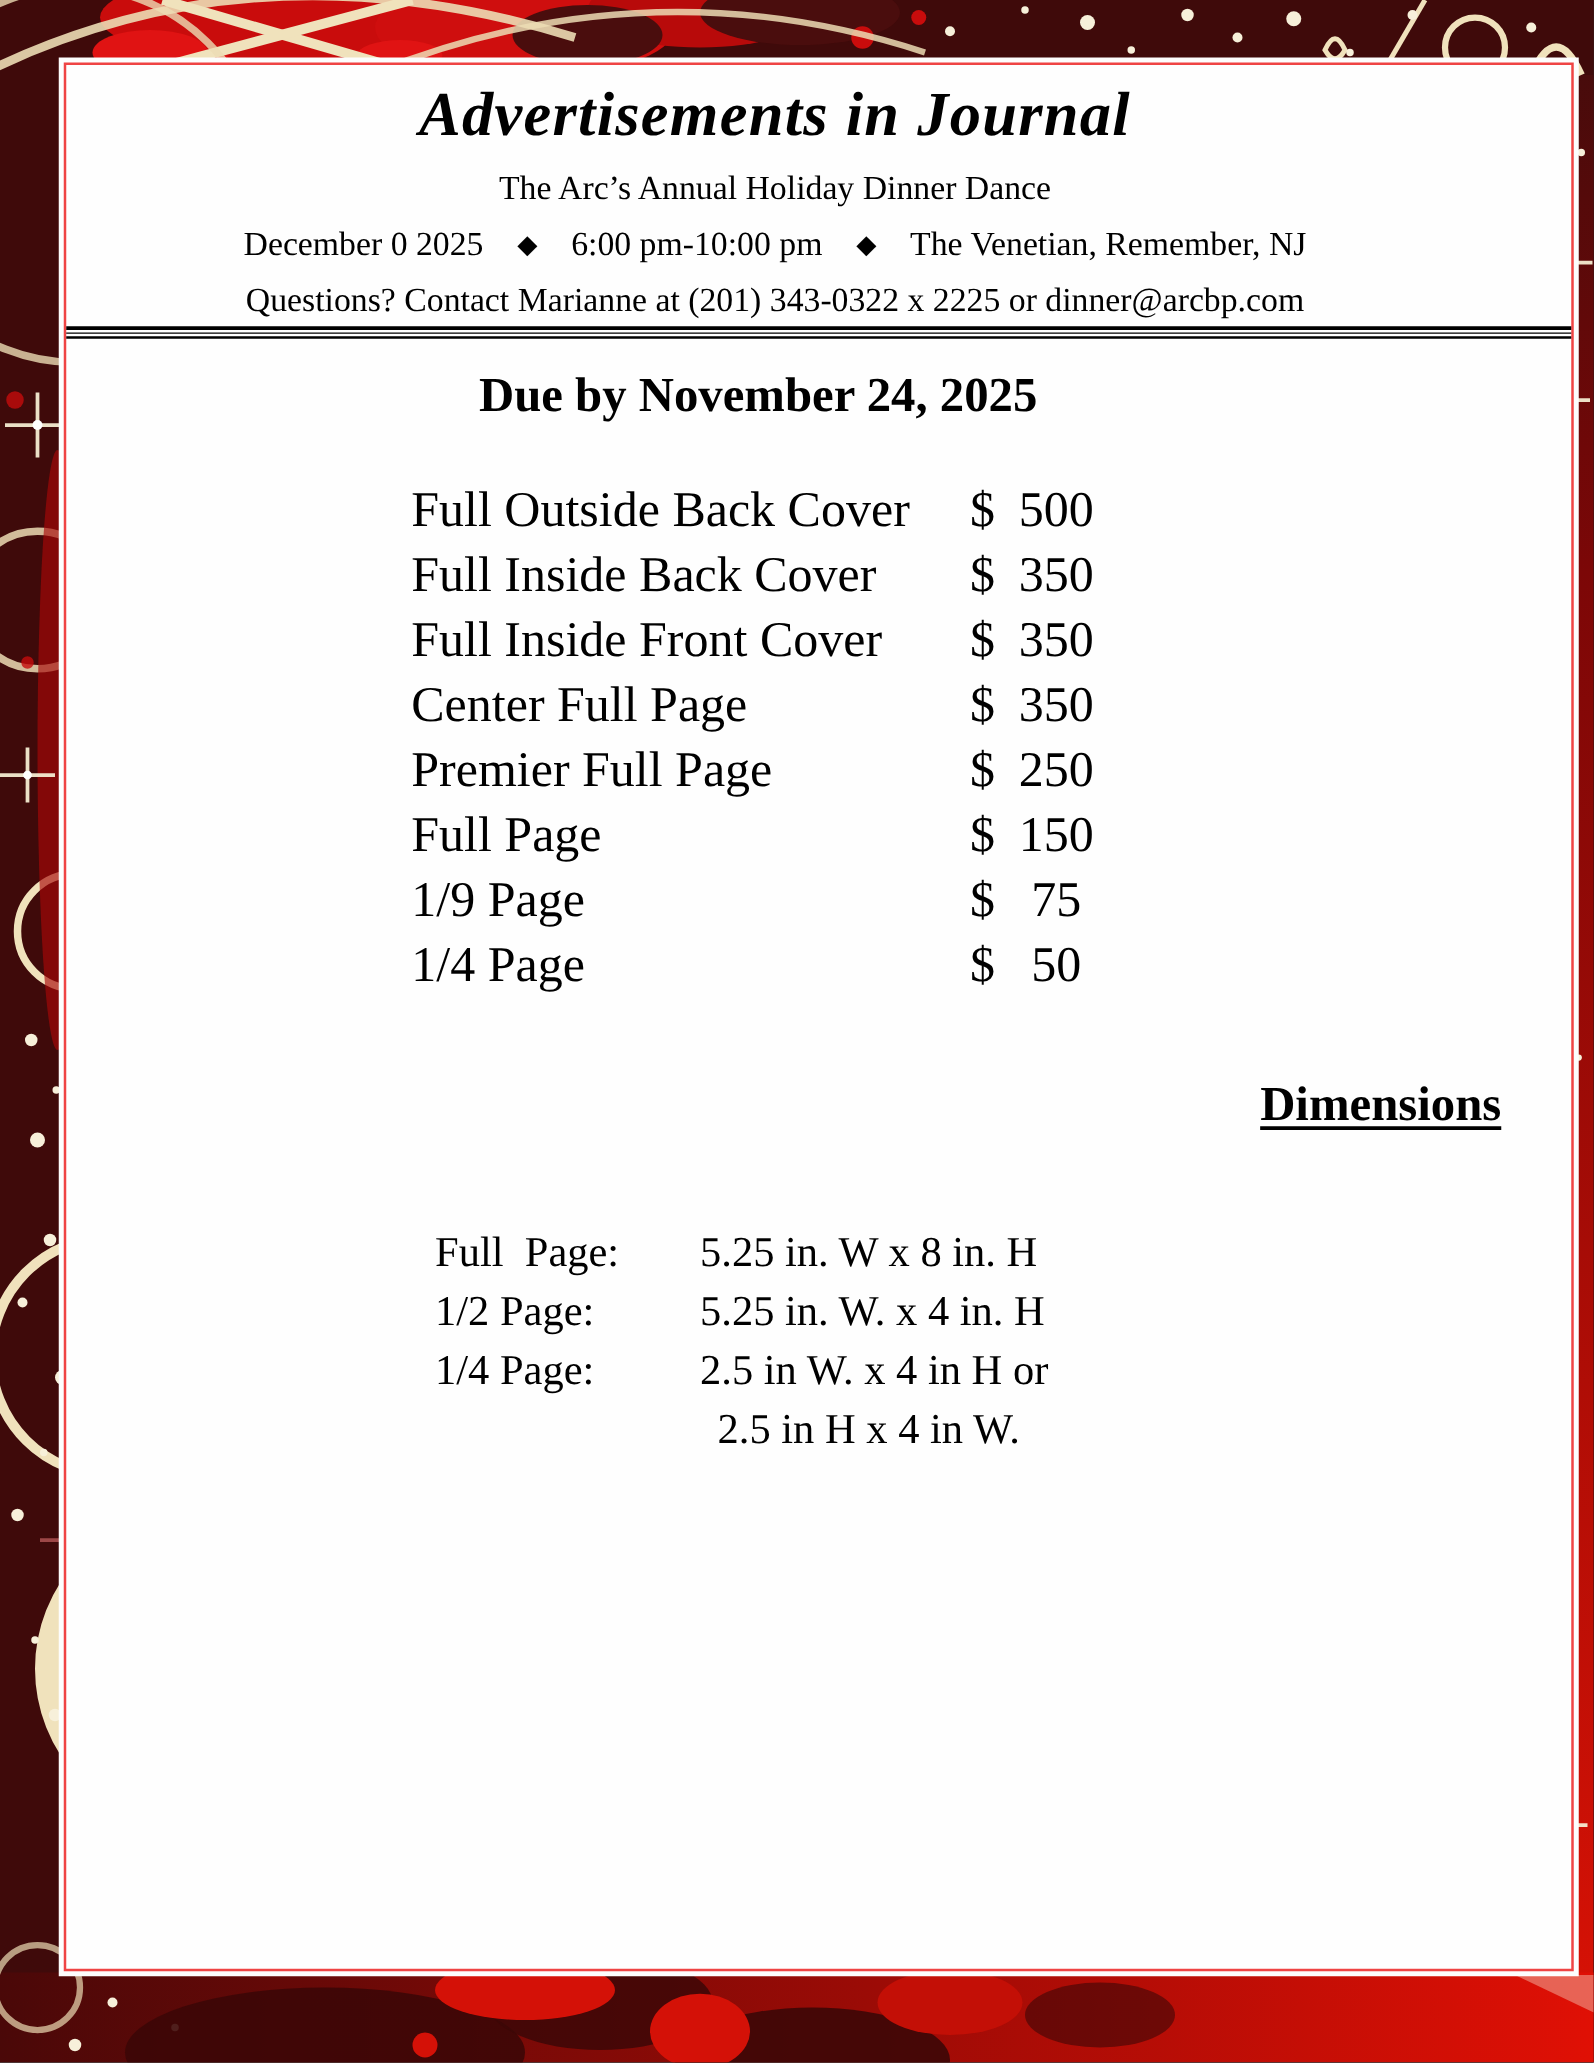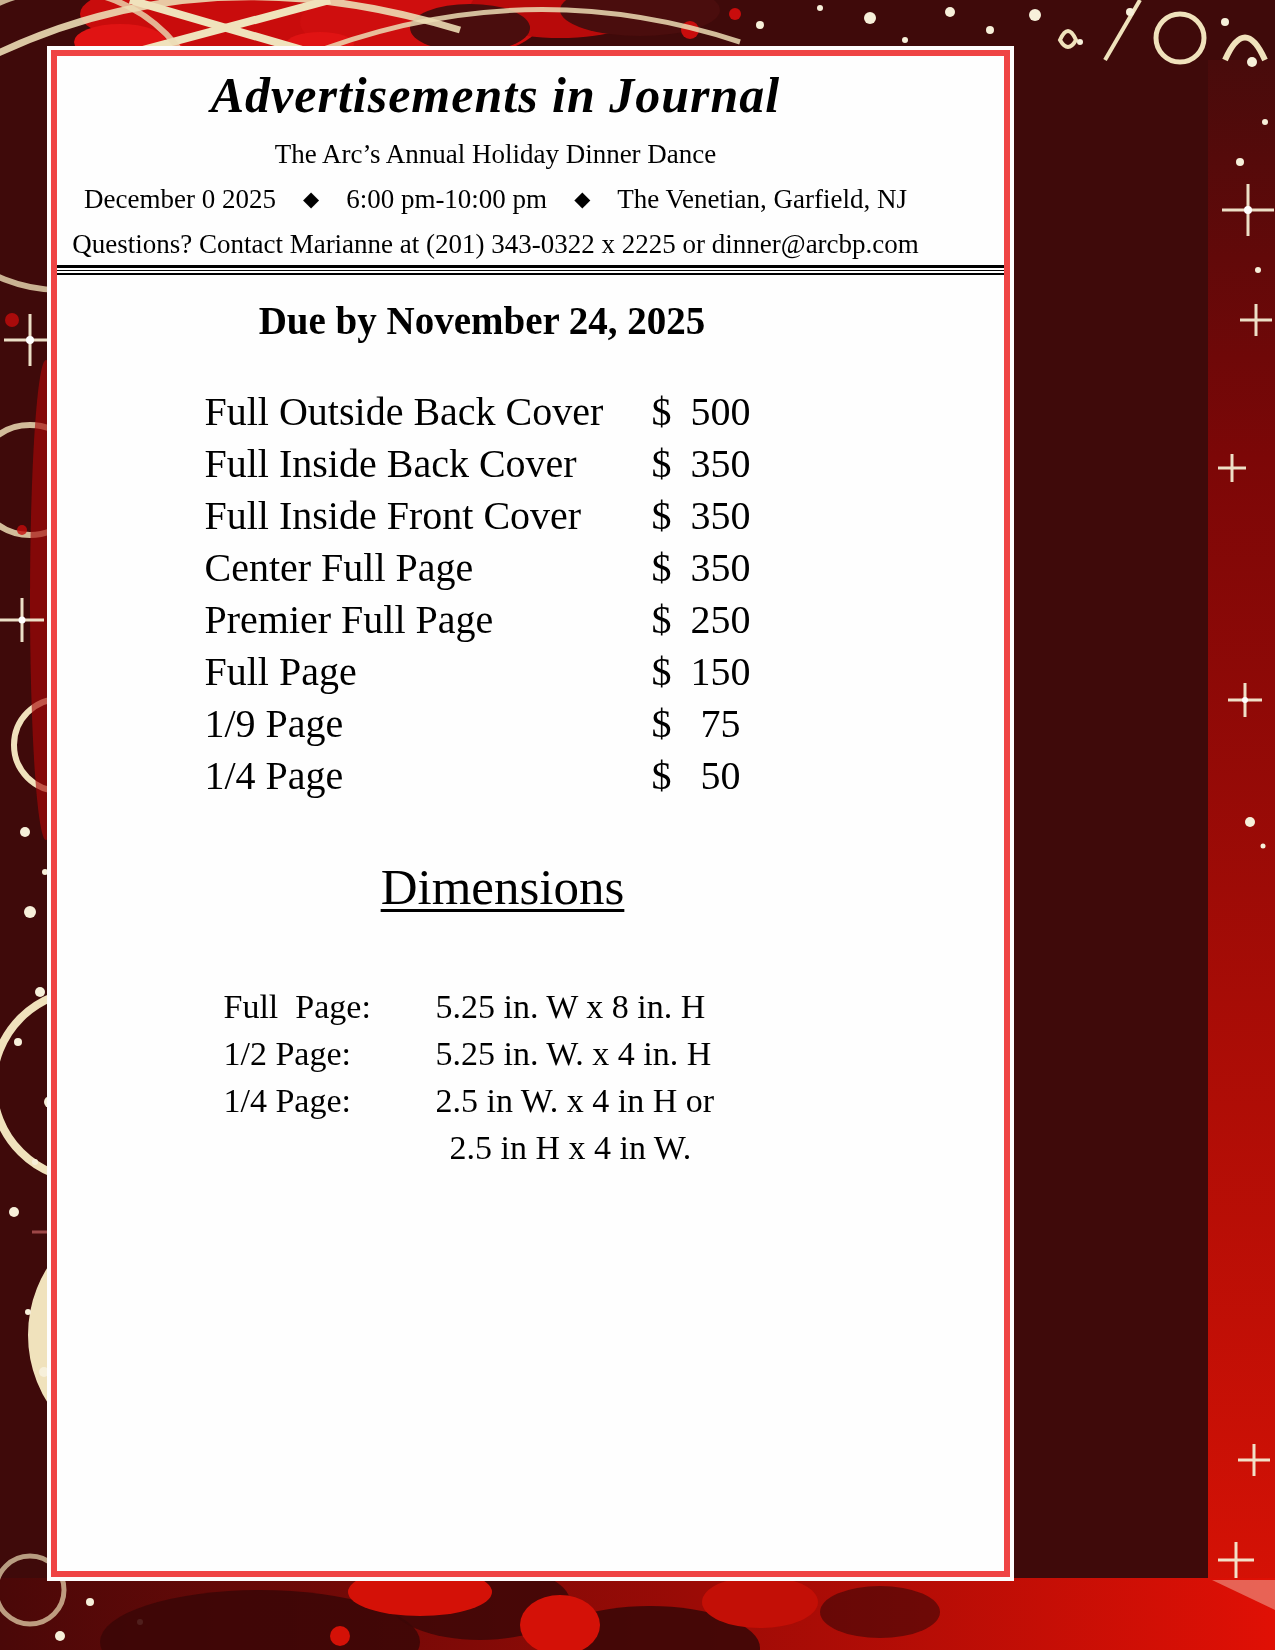--- a/index.html
+++ b/index.html
@@ -9,23 +9,23 @@
     margin:0 auto;
     background:#3f0a0a;
     overflow:hidden;
     font-family:"Liberation Serif","DejaVu Serif",serif;
     color:#000;
   }
   svg.decor { position:absolute; left:0; top:0; width:1275px; height:1650px; display:block; }
 
   .panel {
     position:absolute; left:51px; top:50px;
-    width:959px; height:1527px;
+    width:1208px; height:1527px;
     background:#fefefe;
-    border:6px solid #ef4444;
+    border:2px solid #ef4444;
     box-shadow:0 0 0 4px #fdfdfd;
     box-sizing:border-box;
     z-index:2;
   }
 
   .header { margin-top:8px; margin-right:70px; text-align:center; }
   .title {
     font-size:50px; line-height:62px;
     font-style:italic; font-weight:bold;
     letter-spacing:1px;
@@ -46,22 +46,22 @@
     font-weight:bold;
   }
   .price-list { width:555px; margin:44px auto 0 auto; }
   .price-row { display:flex; font-size:40px; line-height:52px; }
   .p-label { flex:1; text-align:left; }
   .p-cur { width:30px; text-align:left; }
   .p-amt { width:78px; text-align:center; }
 
   .dims { margin-right:56px; margin-top:64px; }
   .dims-heading {
-    text-align:center;
-    font-size:51px; line-height:43px; font-weight:normal;
+    text-align:right;
+    font-size:39px; line-height:43px; font-weight:bold;
     text-decoration:underline;
     text-decoration-thickness:3px;
     text-underline-offset:5px;
   }
   .dims-table { width:558px; margin:74px auto 0 auto; }
   .dims-row { display:flex; font-size:34px; line-height:47px; }
   .d-label { width:212px; text-align:left; white-space:pre; }
   .d-value { flex:1; text-align:left; }
   .dims-row.indent .d-value { padding-left:14px; }
 
@@ -194,21 +194,21 @@
     <circle cx="340" cy="1636" r="10" fill="#d41107"></circle>
     <polygon points="1212,1580 1275,1580 1275,1610" fill="#f4c9b8" opacity="0.45"></polygon>
   </svg>
 
   <div class="panel">
 
     <div class="header">
       <div class="title">Advertisements in Journal</div>
       <div class="subtitle">The Arc’s Annual Holiday Dinner Dance</div>
       <div class="dateline">
-        <span>December 0 2025</span><span class="diamond">◆</span><span>6:00 pm-10:00 pm</span><span class="diamond">◆</span><span>The Venetian, Garfield, NJ</span>
+        <span>December 0 2025</span><span class="diamond">◆</span><span>6:00 pm-10:00 pm</span><span class="diamond">◆</span><span>The Venetian, Remember, NJ</span>
       </div>
       <div class="questions">Questions? Contact Marianne at (201) 343-0322 x 2225 or dinner@arcbp.com</div>
     </div>
 
     <div class="rule">
       <div class="thick"></div>
         <div class="gap"></div>
         <div class="thin"></div>
         <div class="gap"></div>
         <div class="thick"></div>

